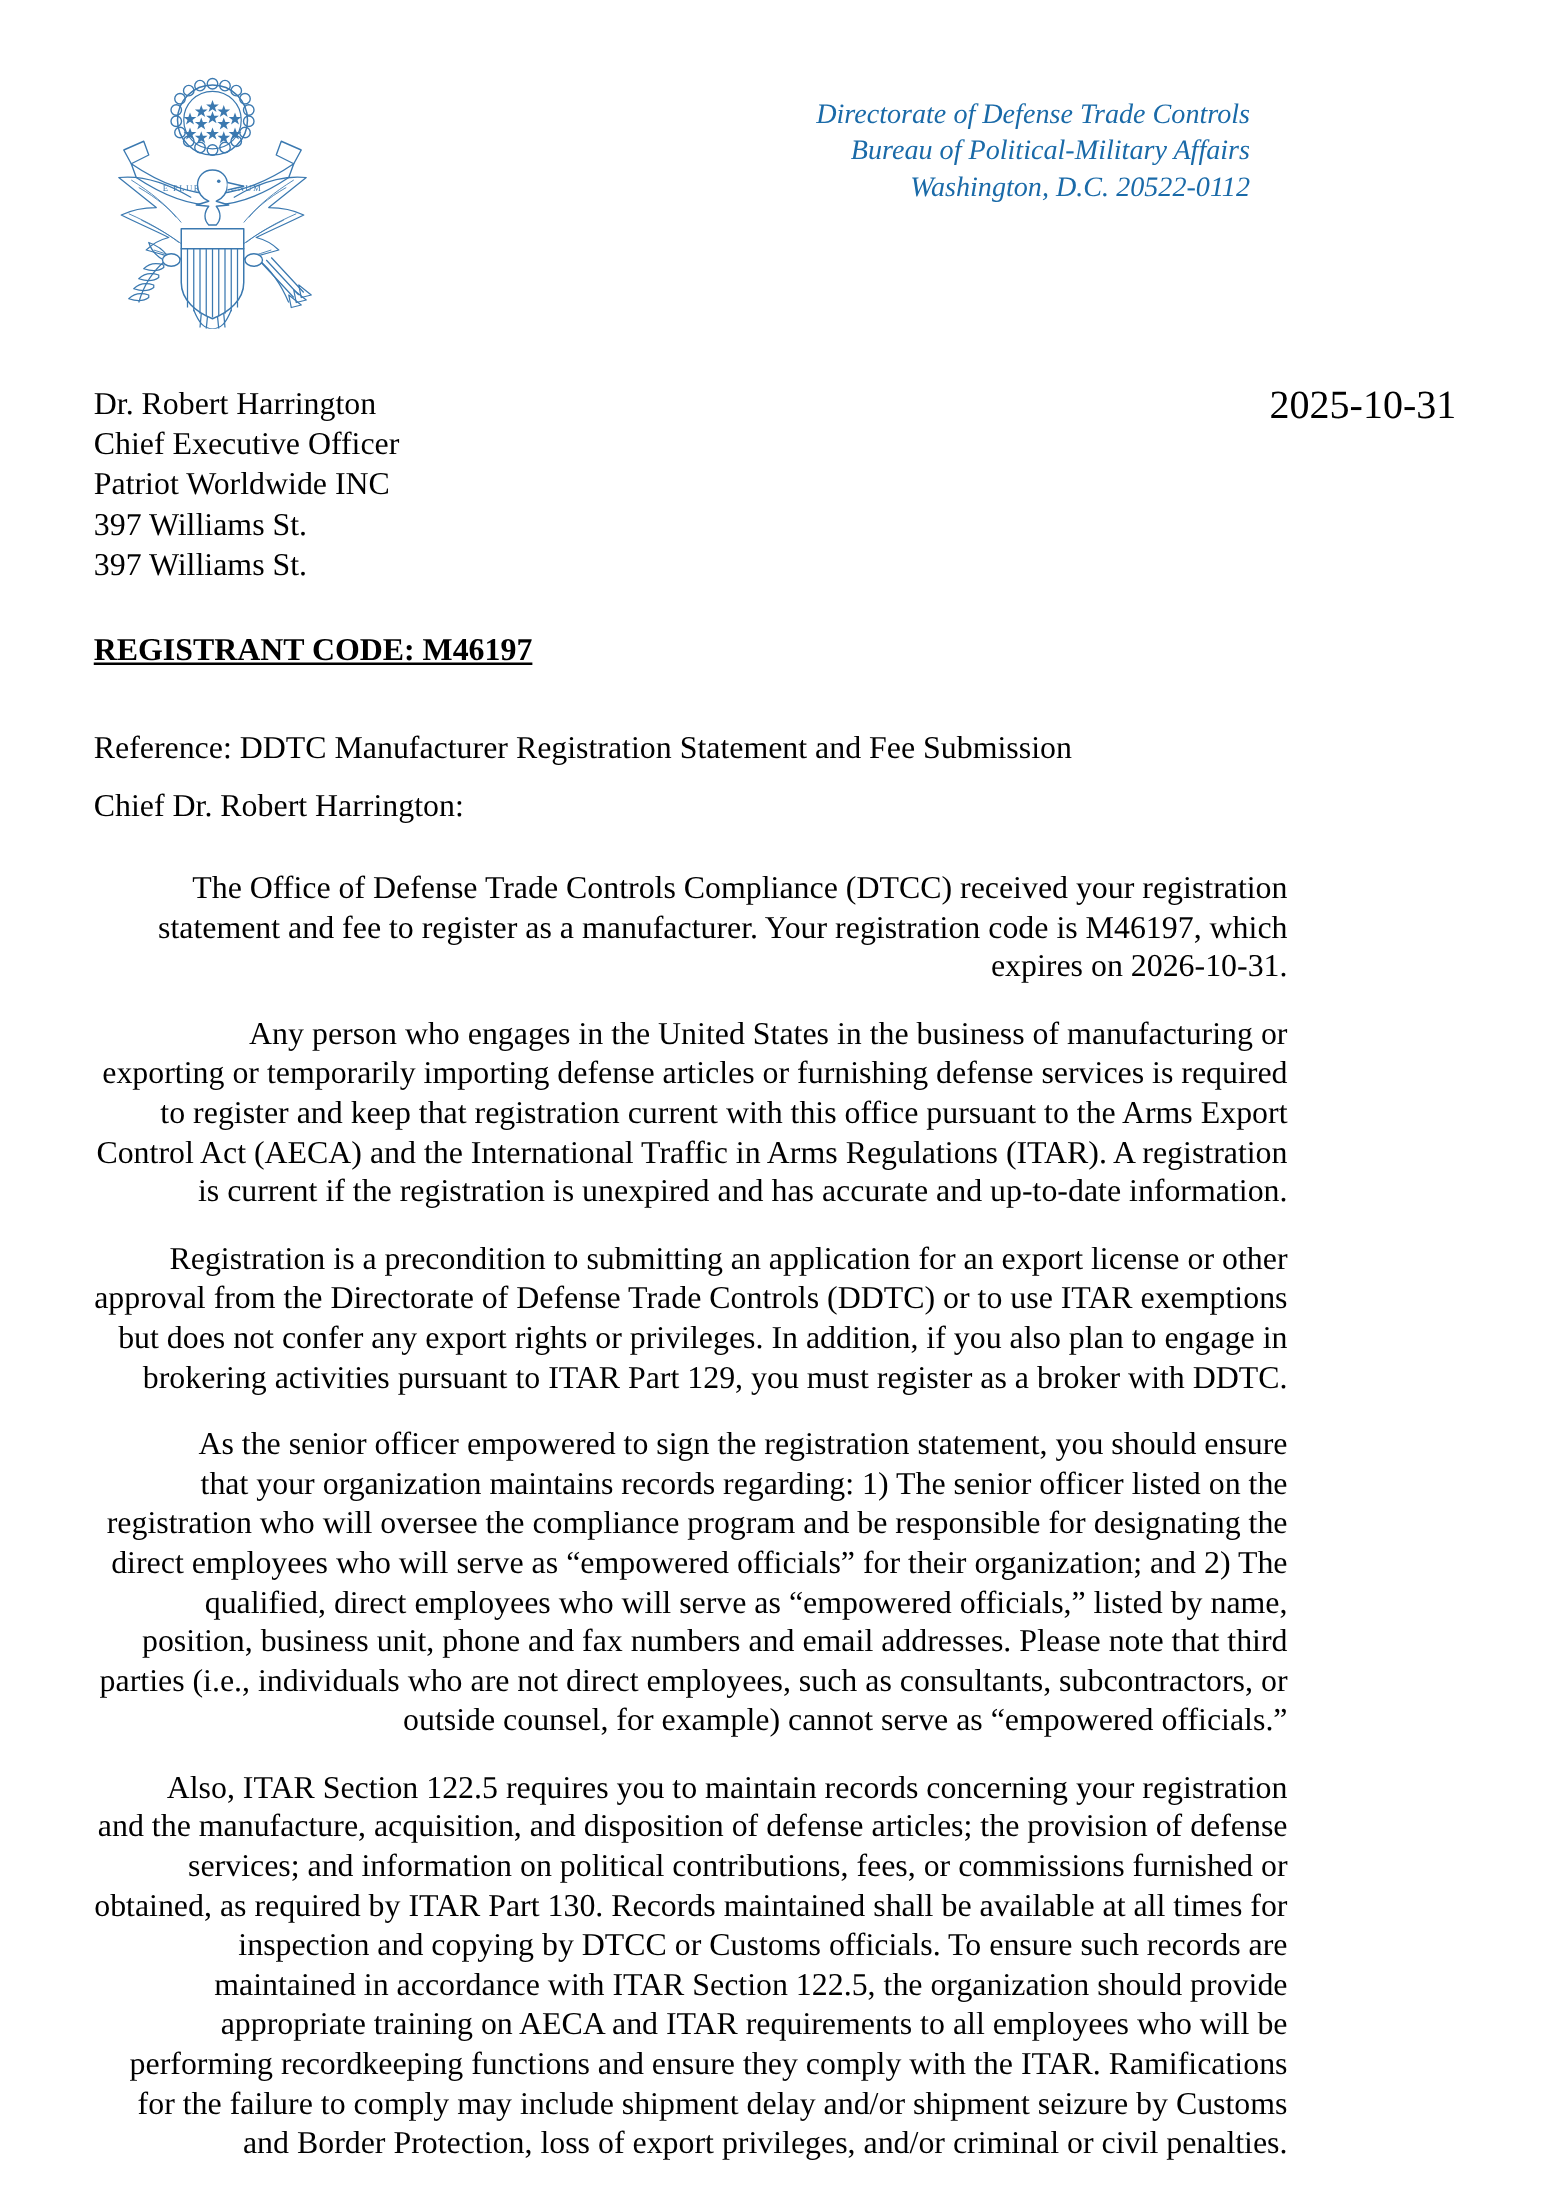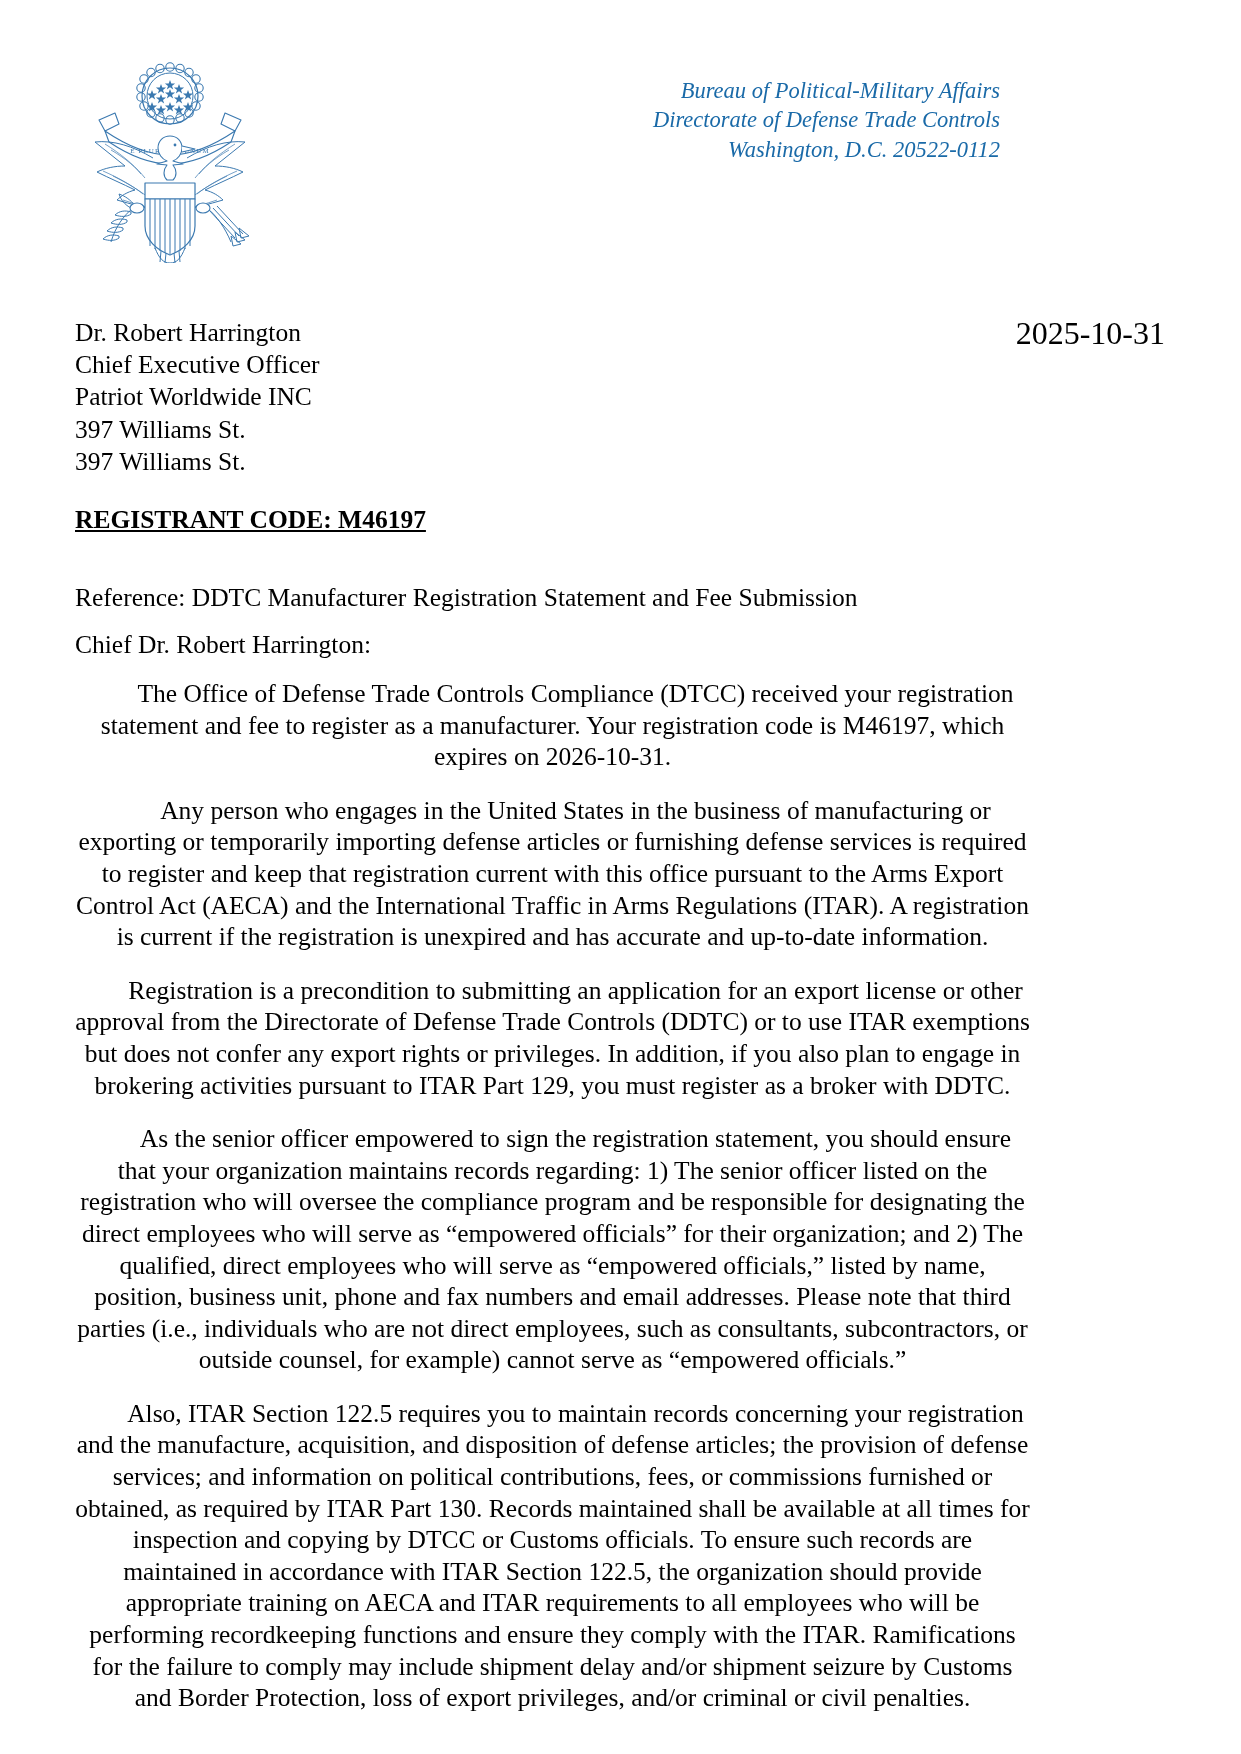--- a/index.html
+++ b/index.html
@@ -66,21 +66,20 @@
     line-height: 1.30;
     white-space: nowrap;
   }
 
   
   .addr-wrap {
     position: absolute;
     left: 75px;
     top: 307px;
     width: 1090px;
-    margin-top: 10px;
   }
   .addr-row {
     position: relative;
     font-size: 25.5px;
     line-height: 32.2px;
     white-space: nowrap;
   }
   .letter-date {
     position: absolute;
     right: 0;
@@ -126,23 +125,23 @@
   
   .body-text {
     position: absolute;
     left: 75px;
     top: 678px;
     width: 955px;
   }
   .para {
     font-size: 25.5px;
     line-height: 31.6px;
-    text-align: center;
+    text-align: right;
     text-indent: 46px;
-    margin: 0 0 22px 0;
+    margin: 16px 0 22px 0;
     hyphens: none;
   }
   .para:last-child { margin-bottom: 0; }
 </style>
 </head>
 <body>
 
 <div class="page">
 
   <div class="letterhead">
@@ -262,22 +261,22 @@
           <path d="M80 190 C84 200 88 205 95 205 C102 205 106 200 110 190"></path>
           <line x1="86" y1="193" x2="85" y2="204"></line>
           <line x1="91" y1="195" x2="90" y2="205"></line>
           <line x1="99" y1="195" x2="100" y2="205"></line>
           <line x1="104" y1="193" x2="105" y2="204"></line>
         </g>
       </svg>
     </div>
 
     <div class="agency-block">
+      <div class="agency-line">Directorate of Defense Trade Controls</div>
       <div class="agency-line">Bureau of Political-Military Affairs</div>
-      <div class="agency-line">Directorate of Defense Trade Controls</div>
       <div class="agency-line">Washington, D.C. 20522-0112</div>
     </div>
   </div>
 
   <div class="addr-wrap">
     <div class="addr-row">
       <span>Dr. Robert Harrington</span>
       <span class="letter-date">2025-10-31</span>
     </div>
     <div class="addr-row">Chief Executive Officer</div>

